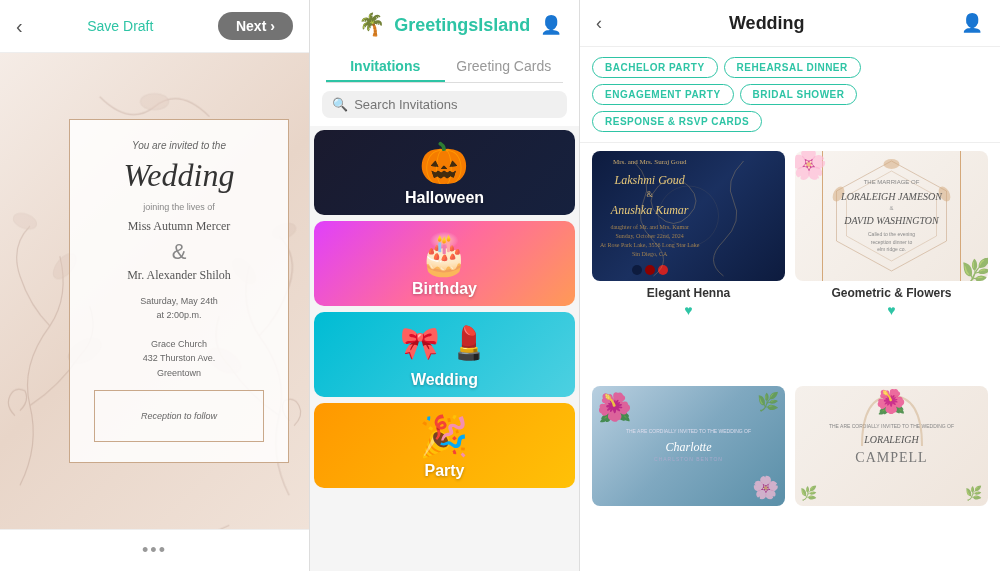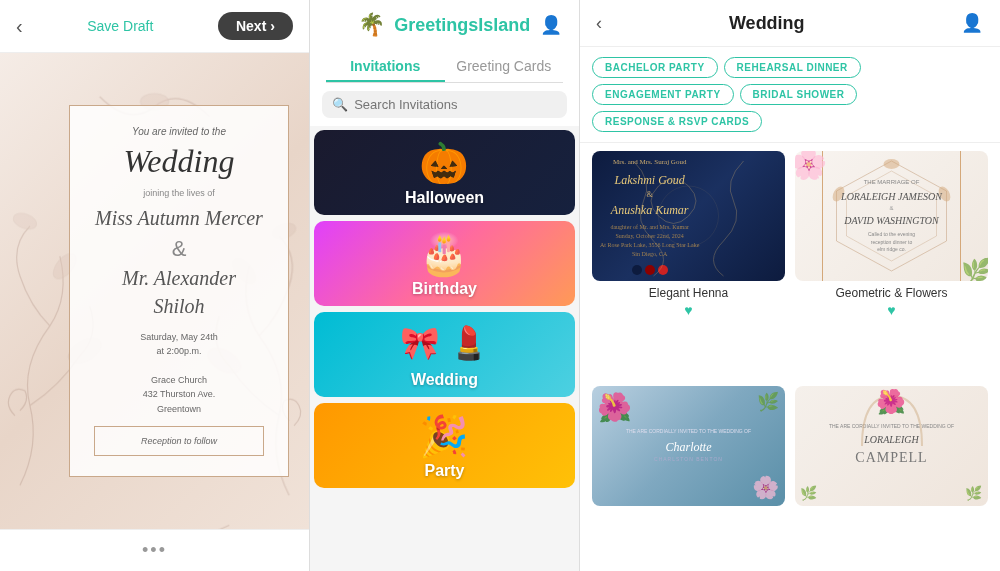--- a/index.html
+++ b/index.html
@@ -37,21 +37,21 @@
     }
     .save-draft-btn {
       color: #2ec4a5;
       font-size: 14px;
       font-weight: 500;
       cursor: pointer;
       background: none;
       border: none;
     }
     .next-btn {
-      background: #404040;
+      background: #737373;
       color: #fff;
       border: none;
       border-radius: 20px;
       padding: 6px 18px;
       font-size: 14px;
       font-weight: 600;
       cursor: pointer;
       display: flex;
       align-items: center;
       gap: 4px;
@@ -89,41 +89,40 @@
       font-style: italic;
       margin-bottom: 8px;
     }
     .card-joining {
       font-size: 9px;
       color: #888;
       margin-bottom: 6px;
     }
     .card-names {
       font-family: Georgia, serif;
-      font-size: 20px;
+      font-size: 12px;
       color: #555;
-      font-style: italic;
       margin-bottom: 4px;
       line-height: 1.4;
     }
     .card-ampersand {
       font-size: 22px;
       color: #888;
       margin: 2px 0;
     }
     .card-details {
       font-size: 9px;
       color: #666;
       margin-top: 10px;
       line-height: 1.6;
     }
     .card-reception {
       margin-top: 10px;
       border: 1px solid #c9a88a;
-      padding: 9px 12px;
+      padding: 20px 12px;
       font-size: 9px;
       color: #666;
       font-style: italic;
     }
     .left-footer {
       padding: 10px;
       display: flex;
       justify-content: center;
       border-top: 1px solid #eee;
     }
@@ -381,21 +380,21 @@
     .arch-inner {
       text-align: center;
       font-size: 7px;
       color: #555;
       padding: 6px;
       line-height: 1.5;
     }
     .card-name {
       font-size: 12px;
       color: #333;
-      font-weight: 400;
+      font-weight: 700;
       margin-top: 5px;
       text-align: center;
     }
     .card-heart {
       color: #2ec4a5;
       font-size: 14px;
       margin-top: 2px;
     }
 
     

